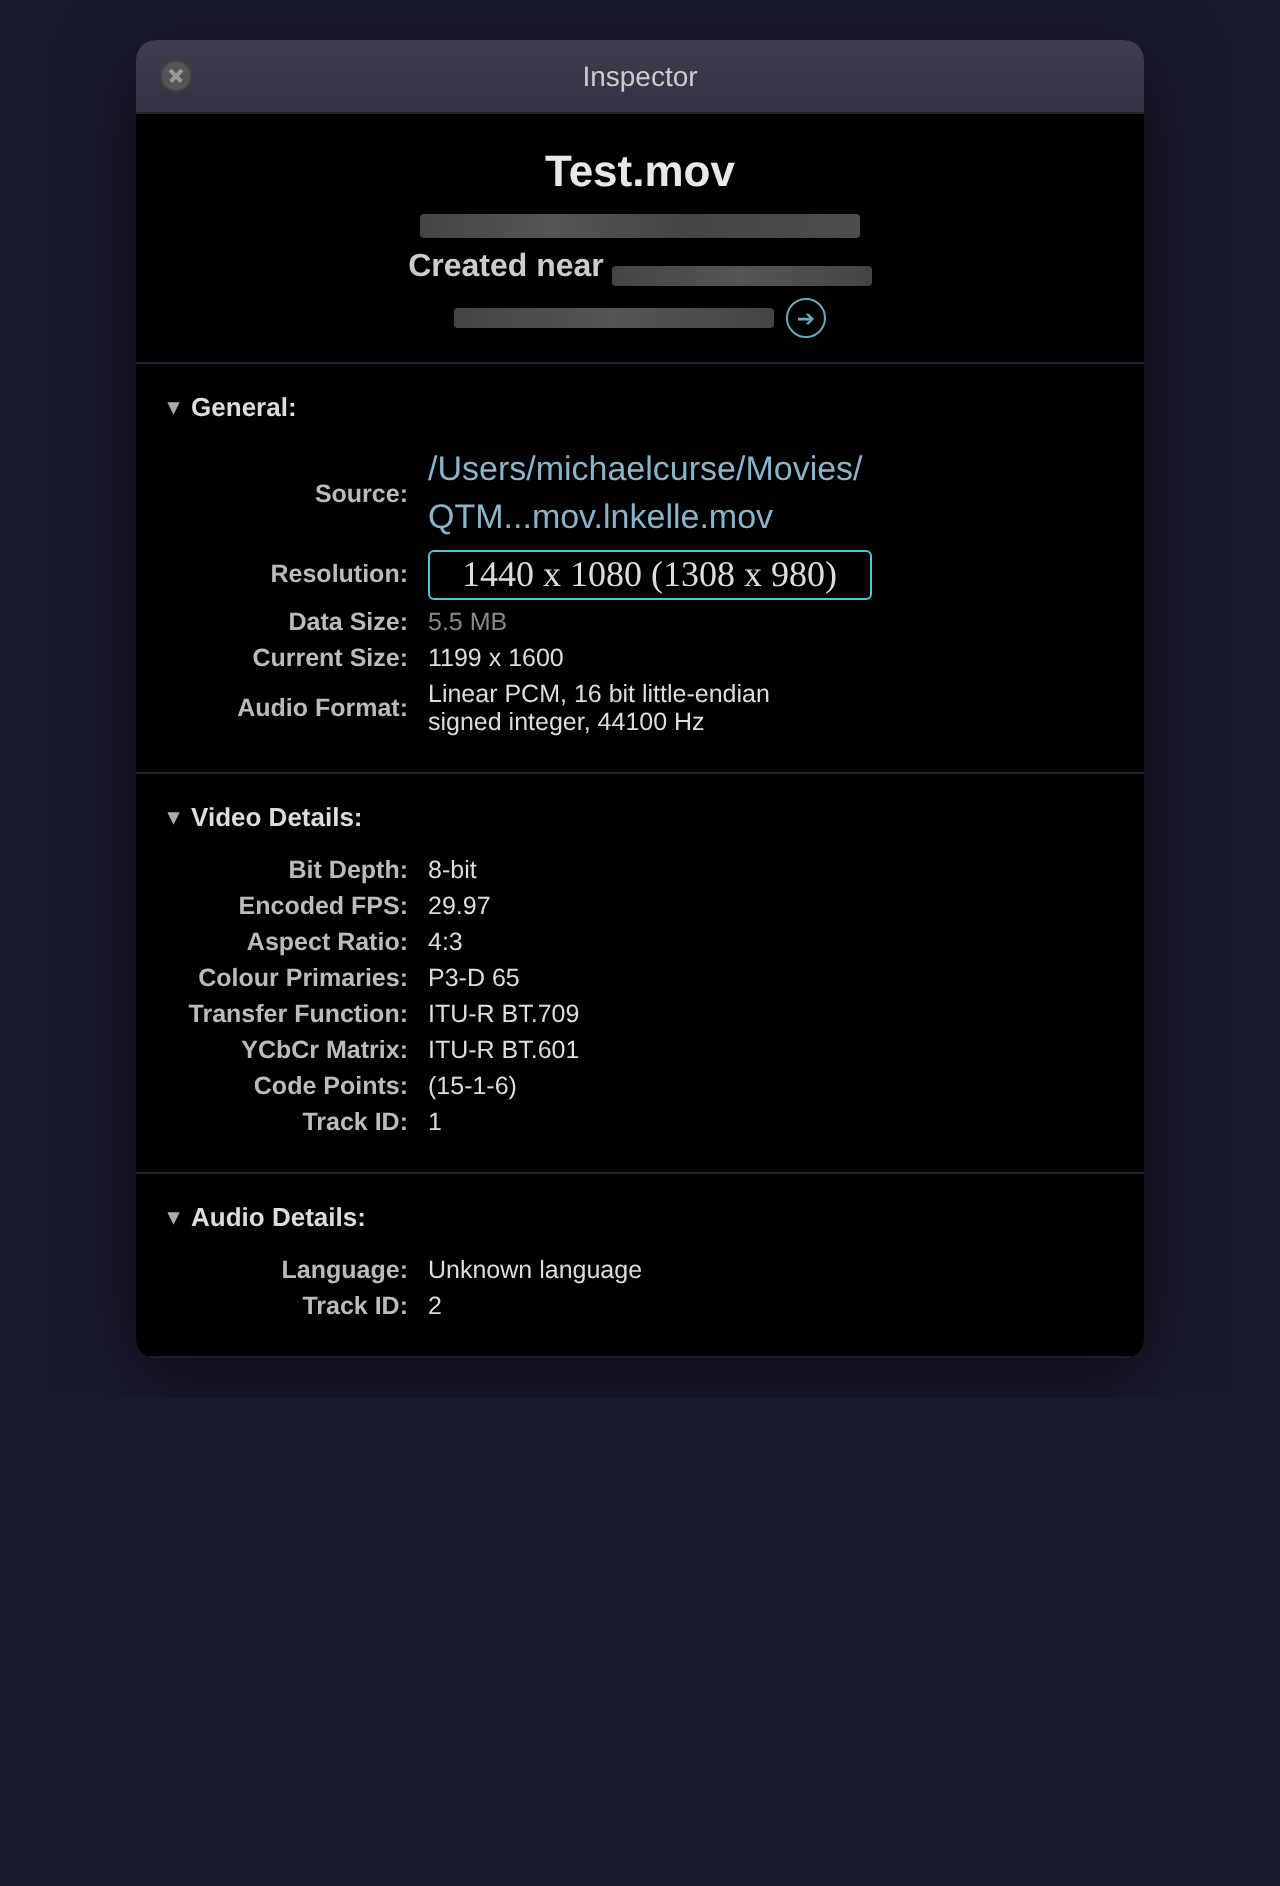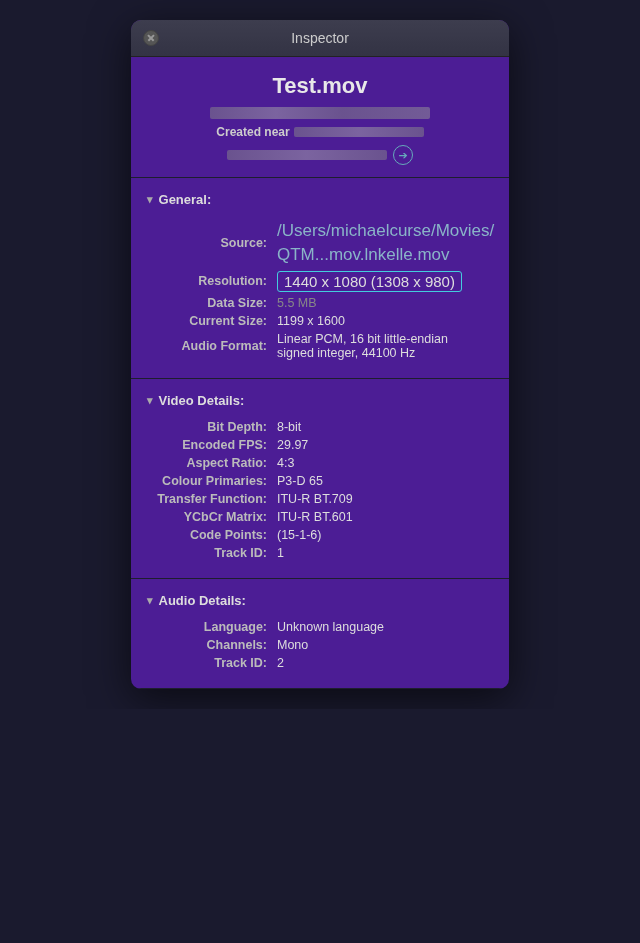--- a/index.html
+++ b/index.html
@@ -7,22 +7,22 @@
     body {
       background: #1a1a2e;
       display: flex;
       justify-content: center;
       align-items: flex-start;
       padding: 20px;
       font-family: -apple-system, BlinkMacSystemFont, 'Helvetica Neue', Arial, sans-serif;
     }
 
     .window {
-      width: 378px;
-      background: #4c1d95;
+      width: 504px;
+      background: #000000;
       border-radius: 10px;
       overflow: hidden;
       box-shadow: 0 10px 40px rgba(0,0,0,0.6);
     }
 
     .title-bar {
       background: linear-gradient(180deg, #3d3d4e 0%, #333344 100%);
       padding: 10px 16px;
       display: flex;
       align-items: center;
@@ -78,25 +78,25 @@
     .redacted-bar {
       background: linear-gradient(90deg, #888 0%, #aaa 30%, #888 60%, #999 100%);
       height: 12px;
       border-radius: 2px;
       margin: 4px auto;
       opacity: 0.5;
     }
 
     .created-row {
       display: flex;
-      align-items: center;
+      align-items: flex-end;
       justify-content: center;
       gap: 4px;
       color: #bbb;
-      font-size: 12px;
+      font-size: 16px;
       margin-top: 6px;
     }
 
     .created-label {
       font-weight: 600;
       color: #ccc;
     }
 
     .redacted-inline {
       background: linear-gradient(90deg, #888, #aaa, #888);
@@ -170,24 +170,25 @@
 
     .info-value {
       color: #ddd;
       font-weight: 400;
       flex: 1;
     }
 
     .resolution-highlight {
       border: 1.5px solid #44ccdd;
       border-radius: 3px;
-      padding: 1px 6px;
+      padding: 1px 16px;
       color: #ddd;
-      font-size: 15px;
+      font-size: 18px;
       display: inline-block;
+      font-family: Liberation Serif, serif;
     }
 
     .source-path {
       color: #8ab4c8;
       font-size: 17px;
       line-height: 1.4;
     }
 
     .muted {
       color: #888;
@@ -307,23 +308,19 @@
       <span class="chevron">▾</span>
       <span>Audio Details:</span>
     </div>
     <div class="section-content">
 
     <div class="info-row">
       <span class="info-label">Language:</span>
       <span class="info-value">Unknown language</span>
     </div>
         <div class="info-row">
-      <span class="info-label">Channels:</span>
-      <span class="info-value">Mono</span>
-    </div>
-        <div class="info-row">
       <span class="info-label">Track ID:</span>
       <span class="info-value">2</span>
     </div>
       </div>
   </div>
 
 </div>
 
 </body></html>

